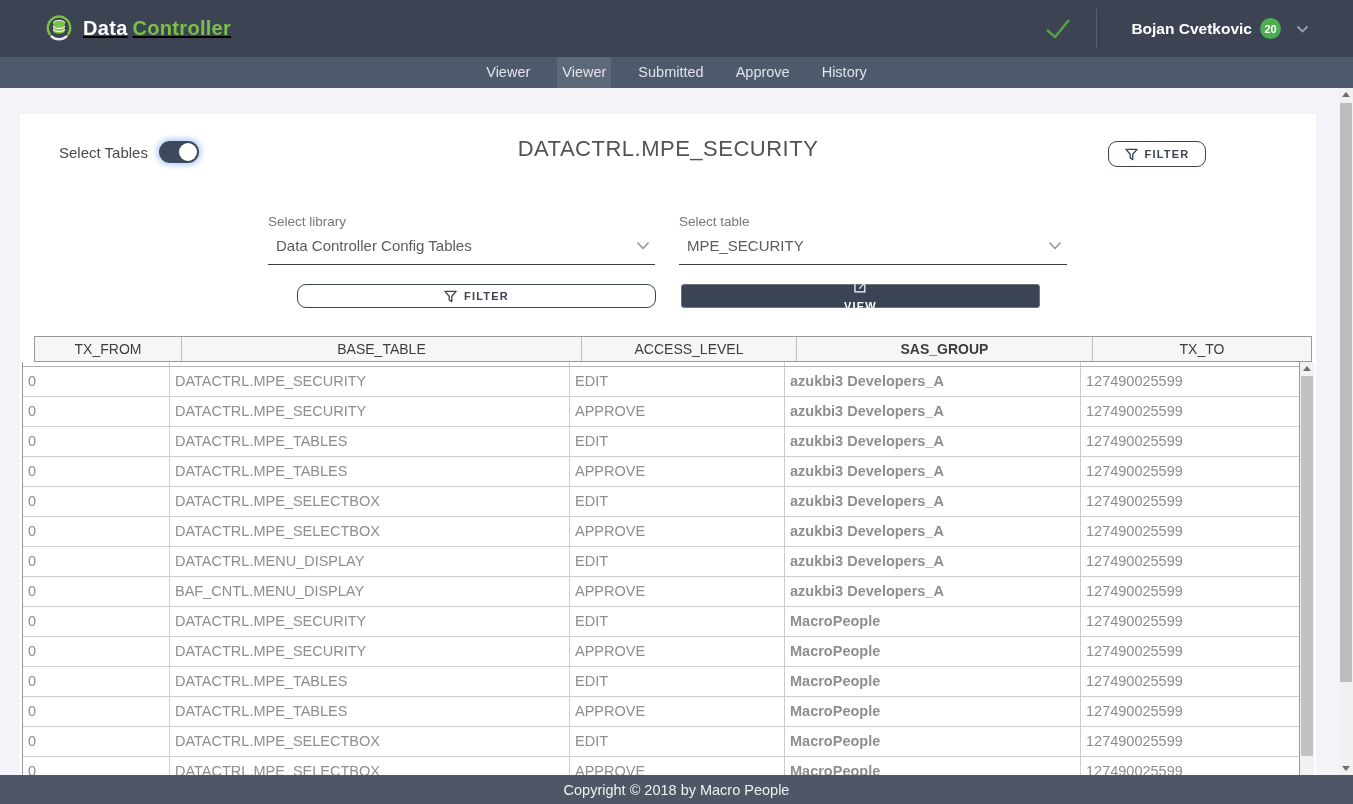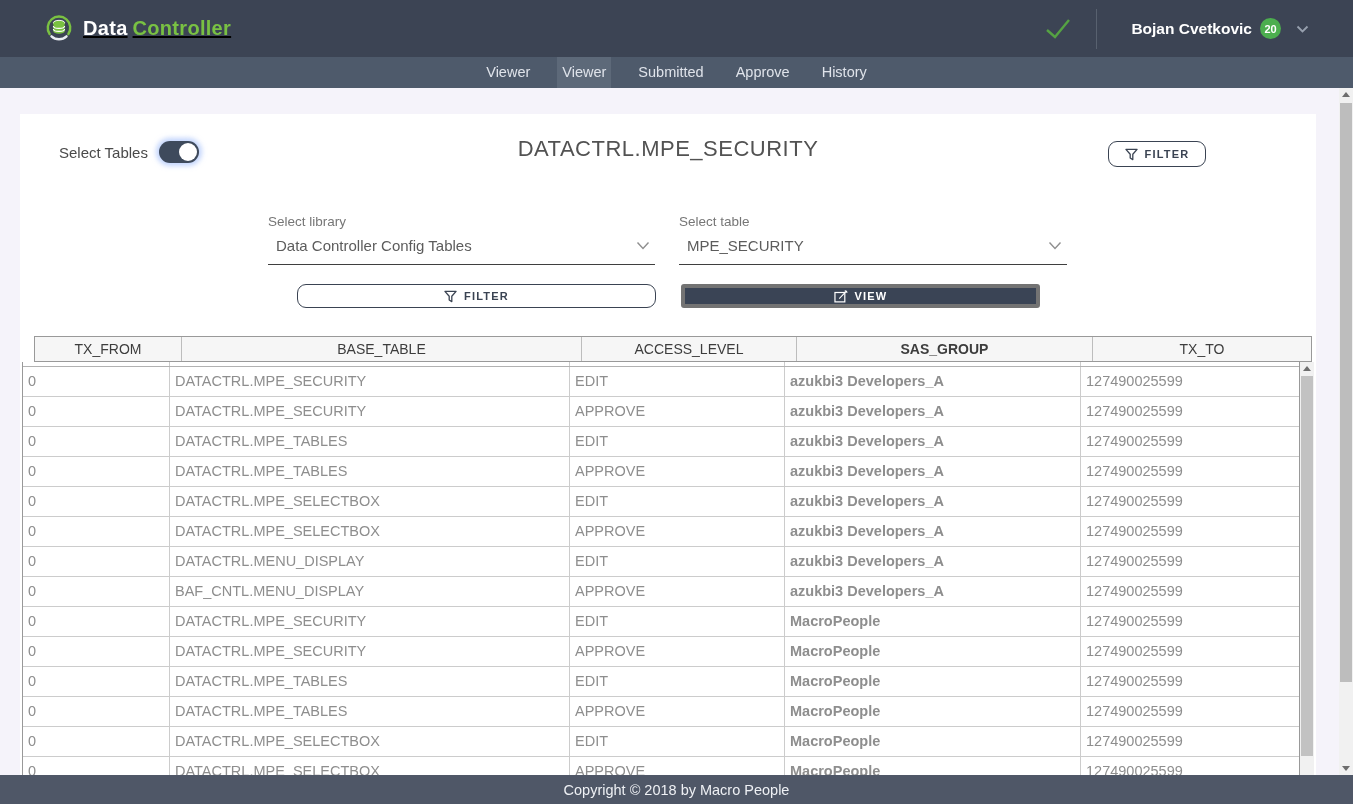--- a/index.html
+++ b/index.html
@@ -38,21 +38,21 @@
   .toggle{position:relative;width:40px;height:22px;border-radius:11px;background:#3e4a5c;
           box-shadow:0 0 5px 3px rgba(145,178,250,.55);cursor:pointer;}
   .toggle .knob{position:absolute;right:2px;top:2px;width:18px;height:18px;border-radius:50%;background:#fff;}
 
   .title{position:absolute;left:0;right:0;top:22px;margin:0;text-align:center;
          font-size:22px;font-weight:normal;color:#525252;letter-spacing:.5px;}
 
   .btn{display:flex;align-items:center;justify-content:center;gap:7px;box-sizing:border-box;
        font-family:inherit;font-size:11px;font-weight:bold;letter-spacing:1.2px;cursor:pointer;}
   .btn.outline{background:#fff;border:1.5px solid #3a4352;color:#3a4352;border-radius:9px;}
-  .btn.solid{background:#3a4455;border:4px solid #737373;color:#ffffff;border-radius:3px;}
+  .btn.solid{background:#3a4455;border:1px solid #737373;color:#ffffff;border-radius:3px;flex-direction:column;}
   .btn-filter-top{position:absolute;left:1088px;top:27px;width:98px;height:26px;}
   .btn-filter2{position:absolute;left:277px;top:170px;width:359px;height:24px;border-radius:3px;}
   .btn-view{position:absolute;left:661px;top:170px;width:359px;height:24px;}
   .btn .icn{display:flex;}
 
   .select-group{position:absolute;top:100px;cursor:pointer;}
   .select-group.lib{left:248px;width:387px;}
   .select-group.tbl{left:659px;width:388px;}
   .sel-label{font-size:13.5px;color:#767676;}
   .sel-value-row{position:relative;margin-top:8px;padding:0 24px 9px 8px;border-bottom:1px solid #3f3f3f;}

